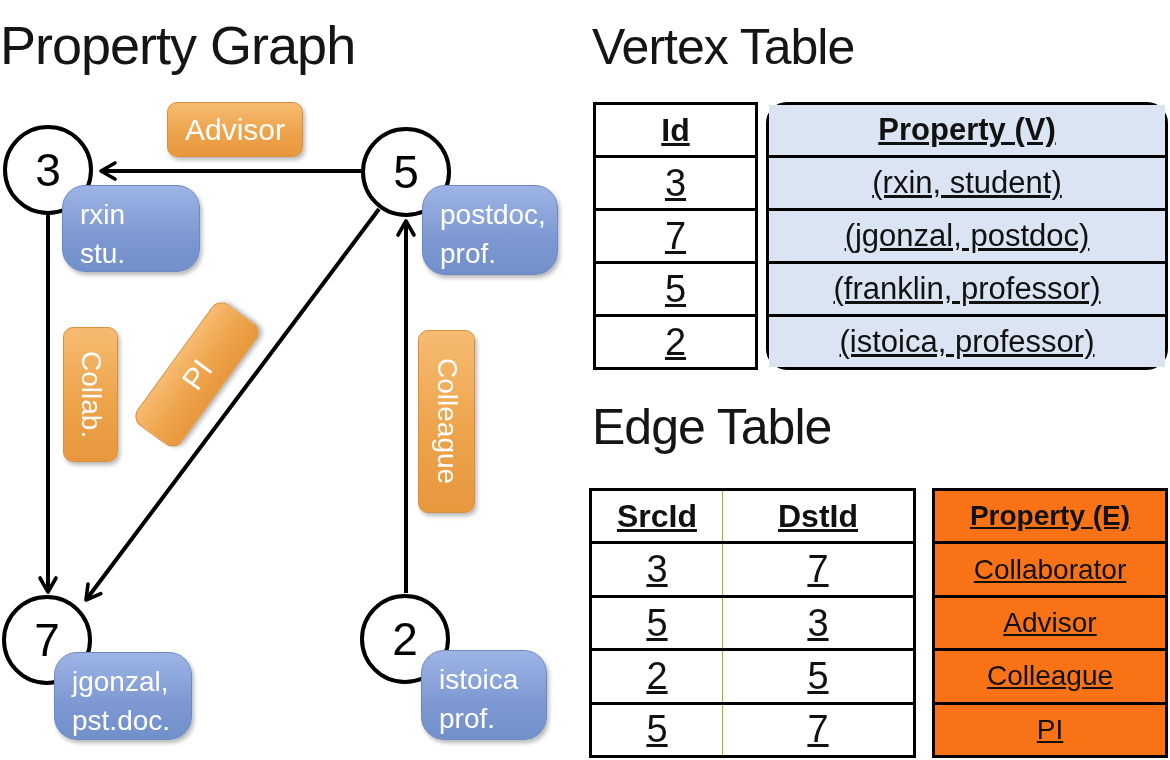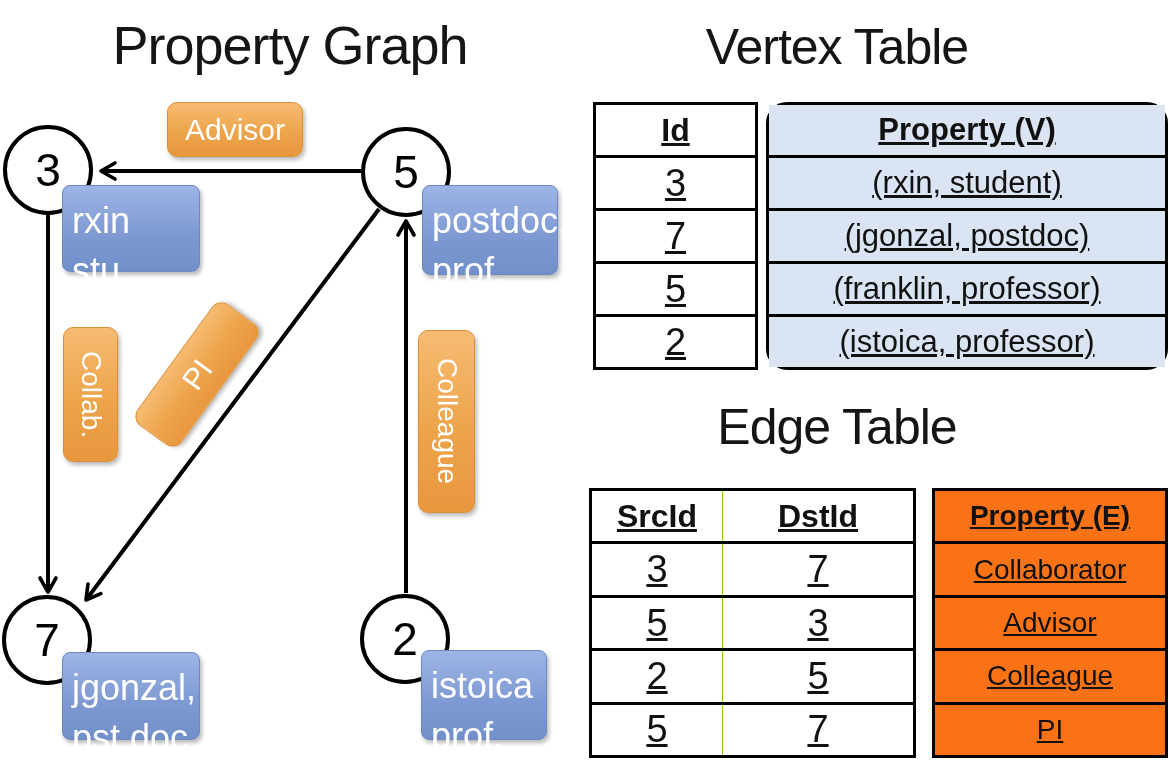--- a/index.html
+++ b/index.html
@@ -1,20 +1,20 @@
 <!DOCTYPE html>
 <html><head>
 <meta charset="utf-8">
 <style>
   html,body{margin:0;padding:0;background:#fff;}
   body{width:1170px;height:760px;position:relative;overflow:hidden;
        font-family:"Liberation Sans","DejaVu Sans",sans-serif;color:#111;}
   *{box-sizing:border-box;}
 
-  .title{position:absolute;text-align:center;font-weight:300;letter-spacing:-1px;color:#151515;white-space:nowrap;}
+  .title{position:absolute;text-align:left;font-weight:300;letter-spacing:-1px;color:#151515;white-space:nowrap;}
   .graph-title{left:0;top:14px;width:580px;font-size:54px;}
   .vtx-title{left:592px;top:18px;width:490px;font-size:50px;}
   .edg-title{left:592px;top:398px;width:490px;font-size:50px;}
 
   
   .edges-svg{position:absolute;left:0;top:0;z-index:1;}
   .node{position:absolute;width:90px;height:90px;border:4px solid #000;border-radius:50%;
         background:#fff;z-index:2;display:flex;align-items:center;justify-content:center;
         font-size:46px;font-weight:300;color:#000;}
   .n3{left:3px;top:125px;} .n5{left:361px;top:127px;} .n7{left:2px;top:595px;} .n2{left:360px;top:594px;}
@@ -24,25 +24,25 @@
           border:1px solid #db9038;border-radius:10px;box-shadow:2px 3px 4px rgba(0,0,0,0.28);
           font-size:30px;}
   .lbl-advisor{left:167px;top:102px;width:136px;height:55px;}
   .lbl-collab{left:63px;top:327px;width:55px;height:135px;font-size:28px;}
   .lbl-pi{left:122px;top:347px;width:150px;height:55px;transform:rotate(-54deg);border-radius:12px;}
   .lbl-colleague{left:418px;top:330px;width:57px;height:183px;font-size:28px;}
   .vtext{writing-mode:vertical-rl;text-orientation:mixed;}
 
   .vlabel{position:absolute;z-index:3;color:#fff;
           background:linear-gradient(180deg,#9db4e5 0%,#7d98d2 60%,#7190ca 100%);
-          border:1px solid #6d89bf;border-radius:8px;box-shadow:2px 3px 4px rgba(0,0,0,0.28);
-          font-size:36px;line-height:1.38;padding:10px 0 0 9px;}
+          border:1px solid #6d89bf;border-radius:23px;box-shadow:2px 3px 4px rgba(0,0,0,0.28);
+          font-size:28px;line-height:1.38;padding:10px 0 0 17px;}
   .vl-rxin{left:62px;top:185px;width:138px;height:87px;}
   .vl-franklin{left:422px;top:185px;width:136px;height:90px;}
-  .vl-jgonzal{left:62px;top:652px;width:138px;height:88px;}
+  .vl-jgonzal{left:54px;top:652px;width:138px;height:88px;}
   .vl-istoica{left:421px;top:650px;width:126px;height:90px;}
 
   
   .tablewrap{position:absolute;display:flex;}
   .vtx-table{left:593px;top:102px;width:575px;height:268px;}
   .edg-table{left:589px;top:488px;width:579px;height:270px;}
   .subtable{display:flex;flex-direction:column;border:3px solid #000;background:#fff;text-decoration:underline;}
   .vtx-idcol{width:165px;margin-right:8px;}
   .vtx-propcol{flex:1;border-radius:21px;}
   .edg-leftcol{width:327px;margin-right:16px;}

